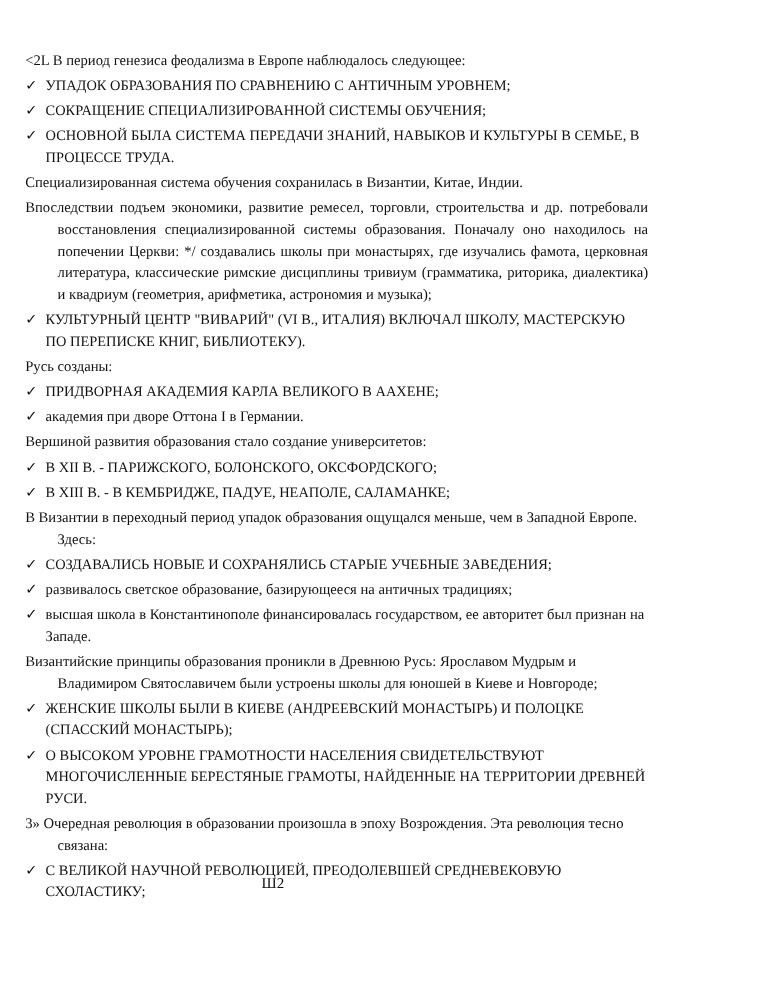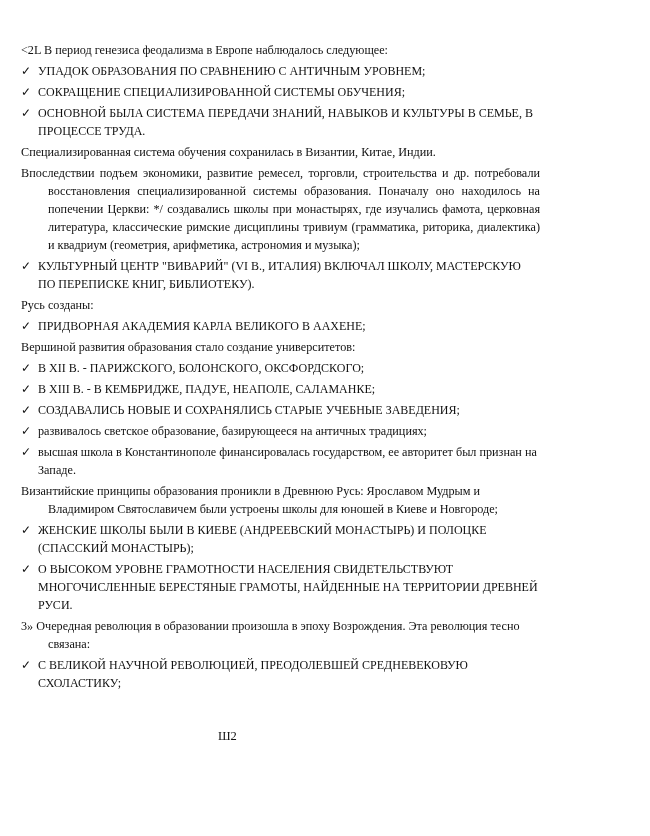--- a/index.html
+++ b/index.html
@@ -26,23 +26,25 @@
 <div class="page" id="doc">
     <p class="p gap">&lt;2L В период генезиса феодализма в Европе наблюдалось следующее:</p>
     <p class="b gap"><span class="mark">✓</span><span>УПАДОК ОБРАЗОВАНИЯ ПО СРАВНЕНИЮ С АНТИЧНЫМ УРОВНЕМ;</span></p>
     <p class="b gap"><span class="mark">✓</span><span>СОКРАЩЕНИЕ СПЕЦИАЛИЗИРОВАННОЙ СИСТЕМЫ ОБУЧЕНИЯ;</span></p>
     <p class="b gap"><span class="mark">✓</span><span>ОСНОВНОЙ БЫЛА СИСТЕМА ПЕРЕДАЧИ ЗНАНИЙ, НАВЫКОВ И КУЛЬТУРЫ В СЕМЬЕ, В ПРОЦЕССЕ ТРУДА.</span></p>
     <p class="p gap">Специализированная система обучения сохранилась в Византии, Китае, Индии.</p>
     <p class="p gap just">Впоследствии подъем экономики, развитие ремесел, торговли, строительства и др. потребовали восстановления специализированной системы образования. Поначалу оно находилось на попечении Церкви: */ создавались школы при монастырях, где изучались фамота, церковная литература, классические римские дисциплины тривиум (грамматика, риторика, диалектика) и квадриум (геометрия, арифметика, астрономия и музыка);</p>
     <p class="b gap"><span class="mark">✓</span><span>КУЛЬТУРНЫЙ ЦЕНТР "ВИВАРИЙ" (VI В., ИТАЛИЯ) ВКЛЮЧАЛ ШКОЛУ, МАСТЕРСКУЮ ПО ПЕРЕПИСКЕ КНИГ, БИБЛИОТЕКУ).</span></p>
     <p class="p gap">Русь созданы:</p>
     <p class="b gap"><span class="mark">✓</span><span>ПРИДВОРНАЯ АКАДЕМИЯ КАРЛА ВЕЛИКОГО В ААХЕНЕ;</span></p>
+    <p class="b gap lower"><span class="mark">✓</span><span>академия при дворе Оттона I в Германии.</span></p>
     <p class="p gap">Вершиной развития образования стало создание университетов:</p>
     <p class="b gap"><span class="mark">✓</span><span>В XII В. - ПАРИЖСКОГО, БОЛОНСКОГО, ОКСФОРДСКОГО;</span></p>
     <p class="b gap"><span class="mark">✓</span><span>В XIII В. - В КЕМБРИДЖЕ, ПАДУЕ, НЕАПОЛЕ, САЛАМАНКЕ;</span></p>
+    <p class="p gap">В Византии в переходный период упадок образования ощущался меньше, чем в Западной Европе. Здесь:</p>
     <p class="b gap"><span class="mark">✓</span><span>СОЗДАВАЛИСЬ НОВЫЕ И СОХРАНЯЛИСЬ СТАРЫЕ УЧЕБНЫЕ ЗАВЕДЕНИЯ;</span></p>
     <p class="b gap lower"><span class="mark">✓</span><span>развивалось светское образование, базирующееся на античных традициях;</span></p>
     <p class="b gap lower"><span class="mark">✓</span><span>высшая школа в Константинополе финансировалась государством, ее авторитет был признан на Западе.</span></p>
     <p class="p gap">Византийские принципы образования проникли в Древнюю Русь: Ярославом Мудрым и Владимиром Святославичем были устроены школы для юношей в Киеве и Новгороде;</p>
     <p class="b gap"><span class="mark">✓</span><span>ЖЕНСКИЕ ШКОЛЫ БЫЛИ В КИЕВЕ (АНДРЕЕВСКИЙ МОНАСТЫРЬ) И ПОЛОЦКЕ (СПАССКИЙ МОНАСТЫРЬ);</span></p>
     <p class="b gap"><span class="mark">✓</span><span>О ВЫСОКОМ УРОВНЕ ГРАМОТНОСТИ НАСЕЛЕНИЯ СВИДЕТЕЛЬСТВУЮТ МНОГОЧИСЛЕННЫЕ БЕРЕСТЯНЫЕ ГРАМОТЫ, НАЙДЕННЫЕ НА ТЕРРИТОРИИ ДРЕВНЕЙ РУСИ.</span></p>
     <p class="p gap">3» Очередная революция в образовании произошла в эпоху Возрождения. Эта революция тесно связана:</p>
     <p class="b gap"><span class="mark">✓</span><span>С ВЕЛИКОЙ НАУЧНОЙ РЕВОЛЮЦИЕЙ, ПРЕОДОЛЕВШЕЙ СРЕДНЕВЕКОВУЮ СХОЛАСТИКУ;</span></p>
   </div>
 <div class="pageno">Ш2</div>

